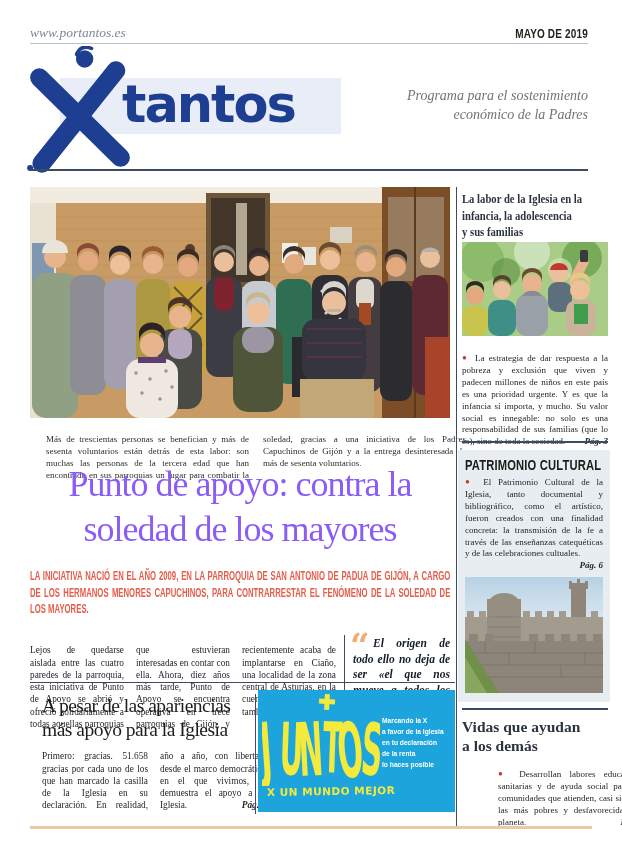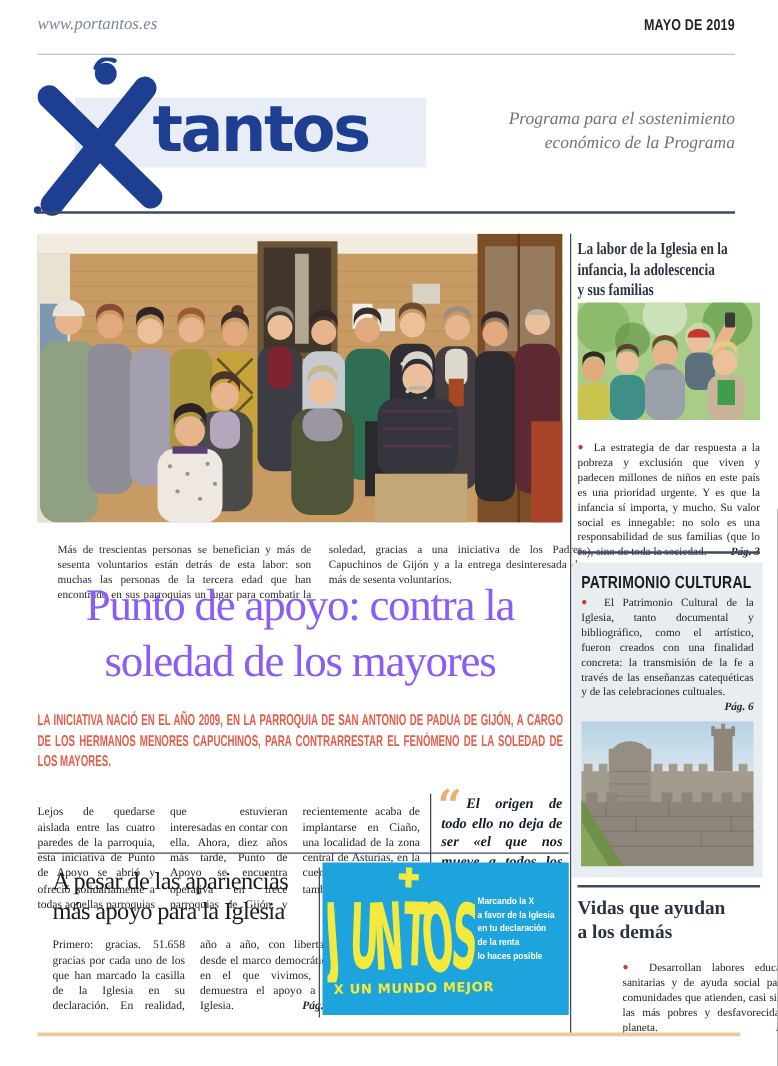--- a/index.html
+++ b/index.html
@@ -2,21 +2,21 @@
 <html><head>
 <meta charset="utf-8">
 <style>
   html,body{margin:0;padding:0;background:#888;}
   .page{position:relative;width:622px;height:853px;background:#ffffff;overflow:hidden;
         font-family:"Liberation Serif",serif;color:#2b2b2b;}
   .abs{position:absolute;}
 
   
   .topbar{left:30px;top:22px;width:558px;height:22px;border-bottom:1px solid #b9c3cb;
-          display:flex;justify-content:space-between;align-items:flex-end;padding-bottom:16px;box-sizing:border-box;}
+          display:flex;justify-content:space-between;align-items:flex-end;padding-bottom:2px;box-sizing:border-box;}
   .siteurl{font-style:italic;font-size:13.5px;color:#7b8894;}
   .issuedate{font-family:"Liberation Sans",sans-serif;font-weight:700;font-size:12.5px;color:#25221e;
              transform:scaleX(.8);transform-origin:100% 50%;white-space:nowrap;letter-spacing:.2px;}
 
   
   .logobox{left:60px;top:78px;width:281px;height:56px;background:#e9edf7;}
   .logoword{left:122px;top:77px;font-family:"DejaVu Sans","Liberation Sans",sans-serif;font-weight:700;
             font-size:51px;line-height:56px;color:#1e3e92;letter-spacing:-2px;}
   .logox{left:22px;top:46px;}
   .tagline{right:34px;top:86px;text-align:right;font-style:italic;font-size:14px;line-height:19px;color:#737373;}
@@ -99,21 +99,21 @@
       <path d="M15,27 L85,96" stroke-width="16"></path>
       <path d="M81,21 L17,101" stroke-width="16"></path>
       <path d="M20,30 L80,92" stroke-width="8" opacity=".9"></path>
     </g>
     <circle cx="54" cy="11" r="7.5" fill="#1e3e92"></circle>
     <path d="M47,7 q4,-9 13,-5" fill="none" stroke="#1e3e92" stroke-width="3" stroke-linecap="round"></path>
     <circle cx="7" cy="105" r="2.6" fill="#1e3e92"></circle>
   </svg>
   <div class="abs tagline">
     <div>Programa para el sostenimiento</div>
-    <div>económico de la Programa</div>
+    <div>económico de la Padres</div>
   </div>
   <div class="abs rule-navy mastrule"></div>
 
   <svg class="abs leadphoto" width="420" height="231" viewBox="0 0 420 231">
     <rect x="0" y="0" width="420" height="231" fill="#c79b63"></rect>
     <rect x="0" y="0" width="420" height="16" fill="#f1ecdf"></rect>
     <g stroke="#b98d55" stroke-width="1" opacity=".6">
       <line x1="0" y1="30" x2="420" y2="30"></line>
         <line x1="0" y1="42" x2="420" y2="42"></line>
       <line x1="0" y1="54" x2="420" y2="54"></line>

